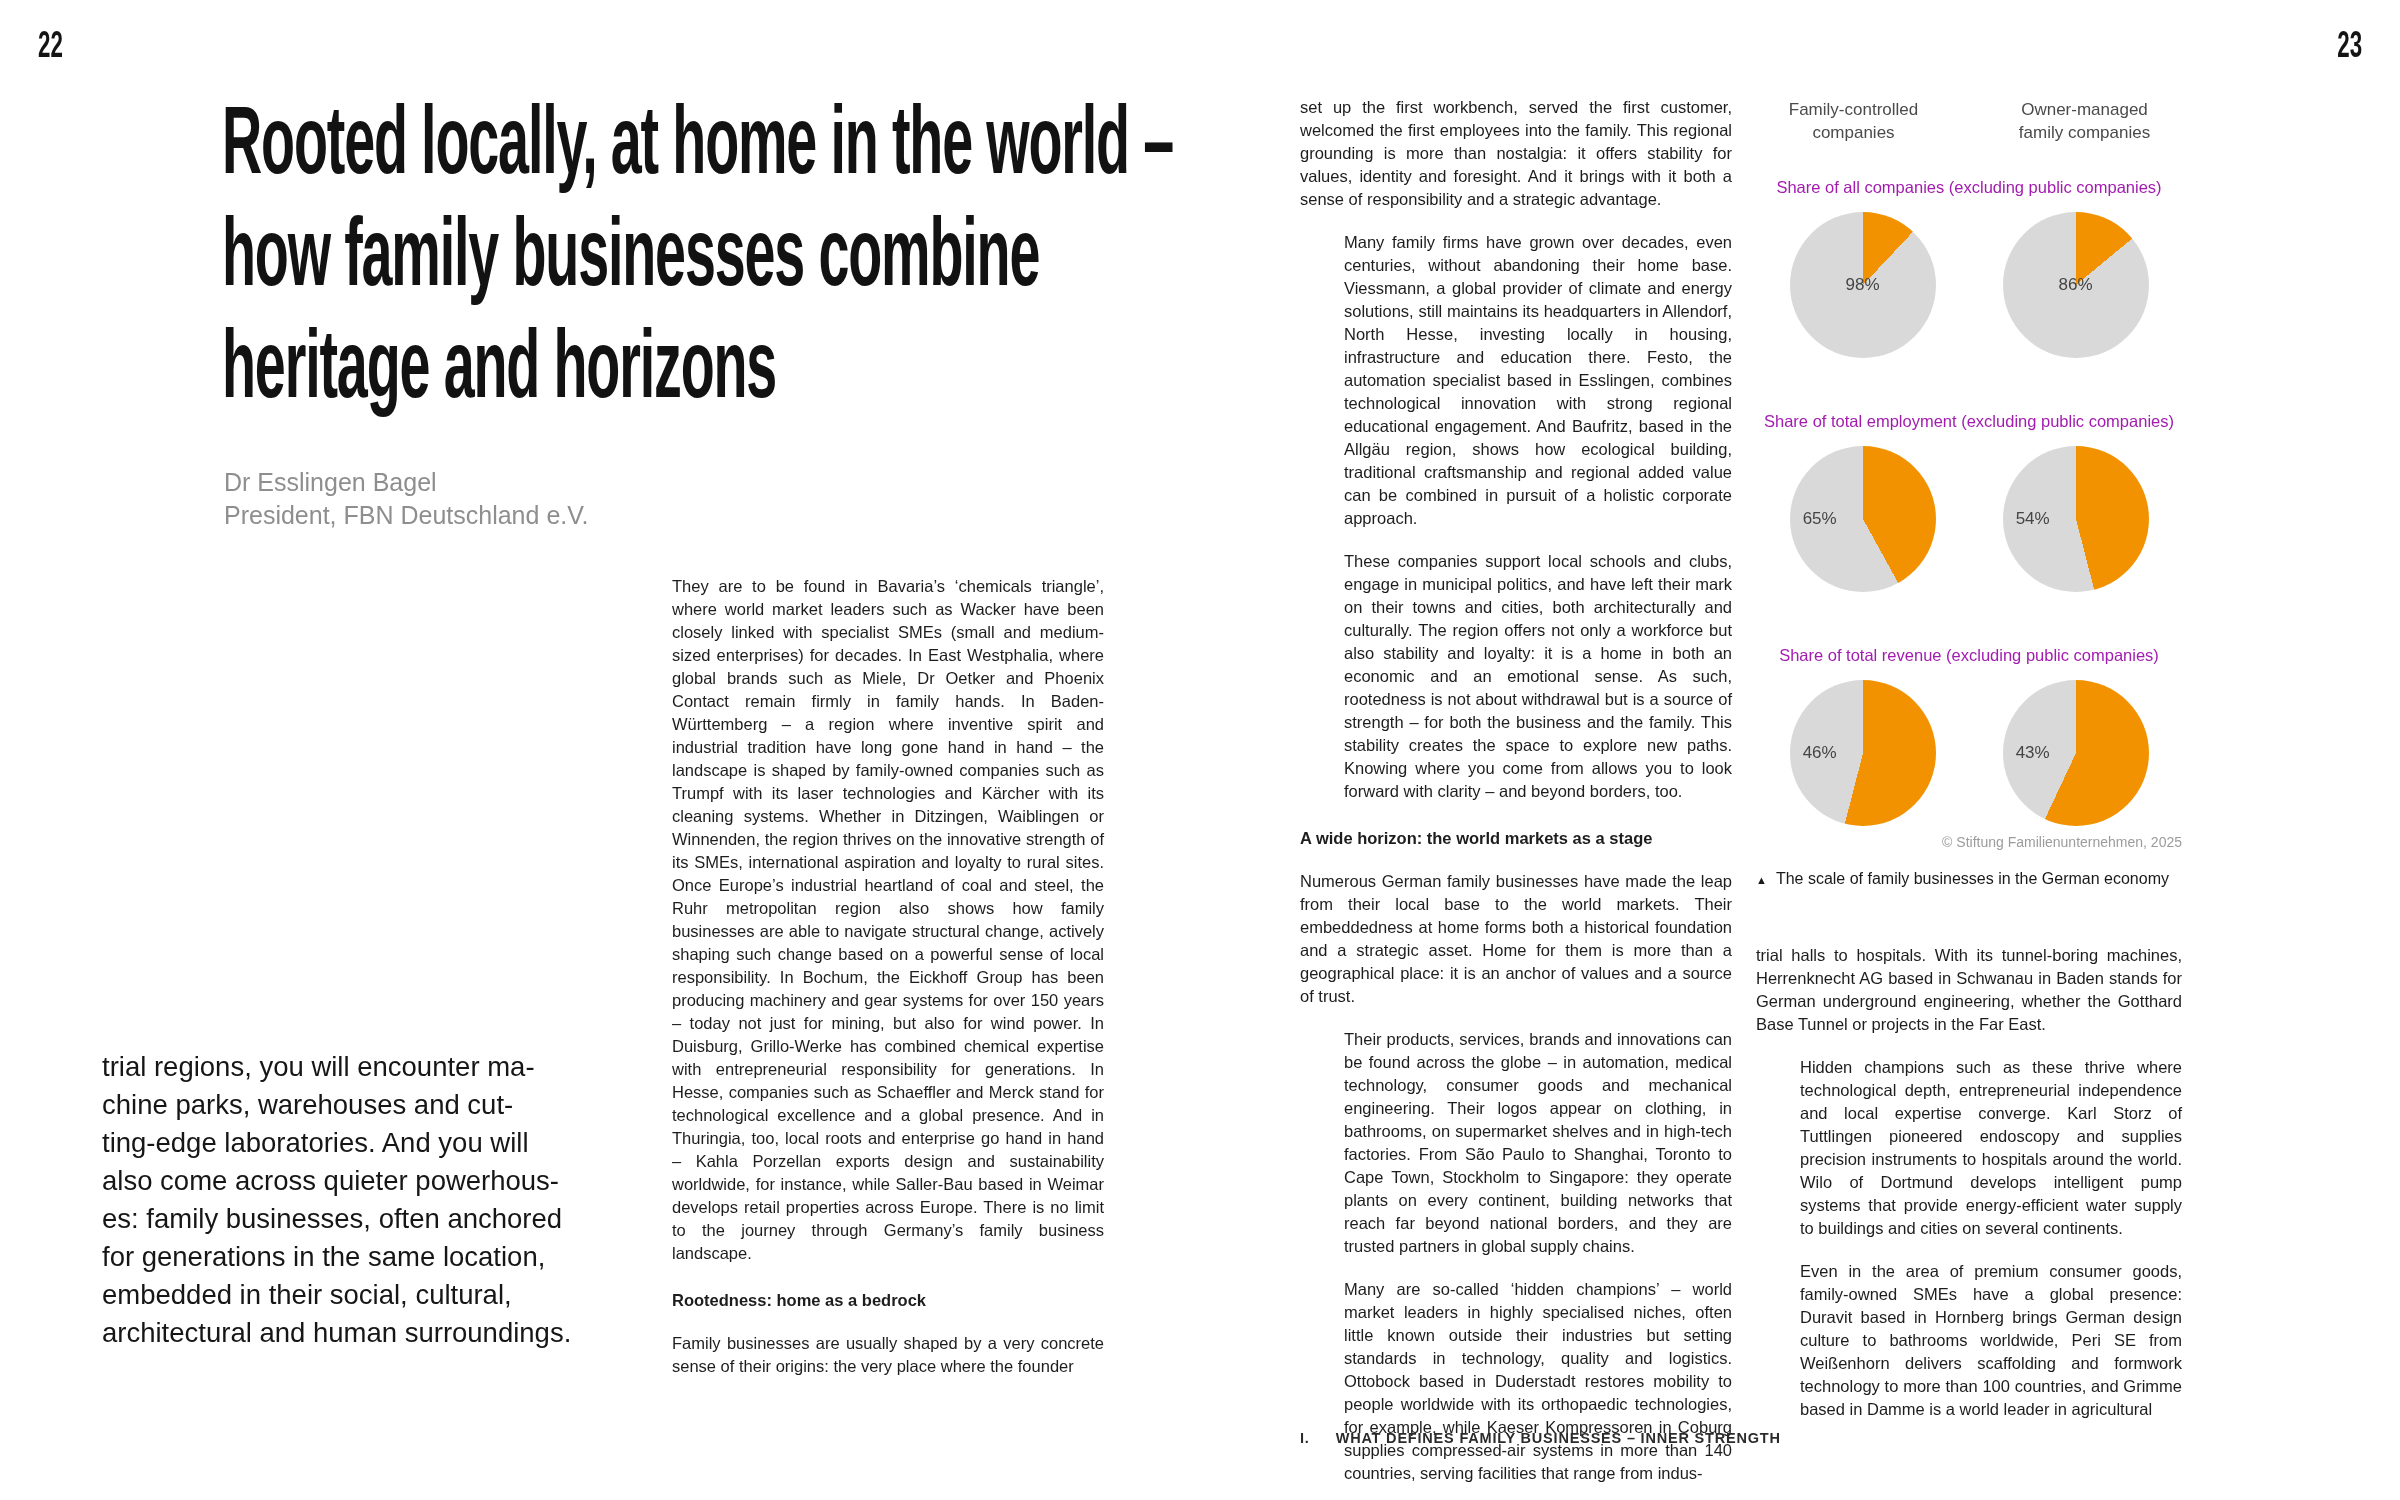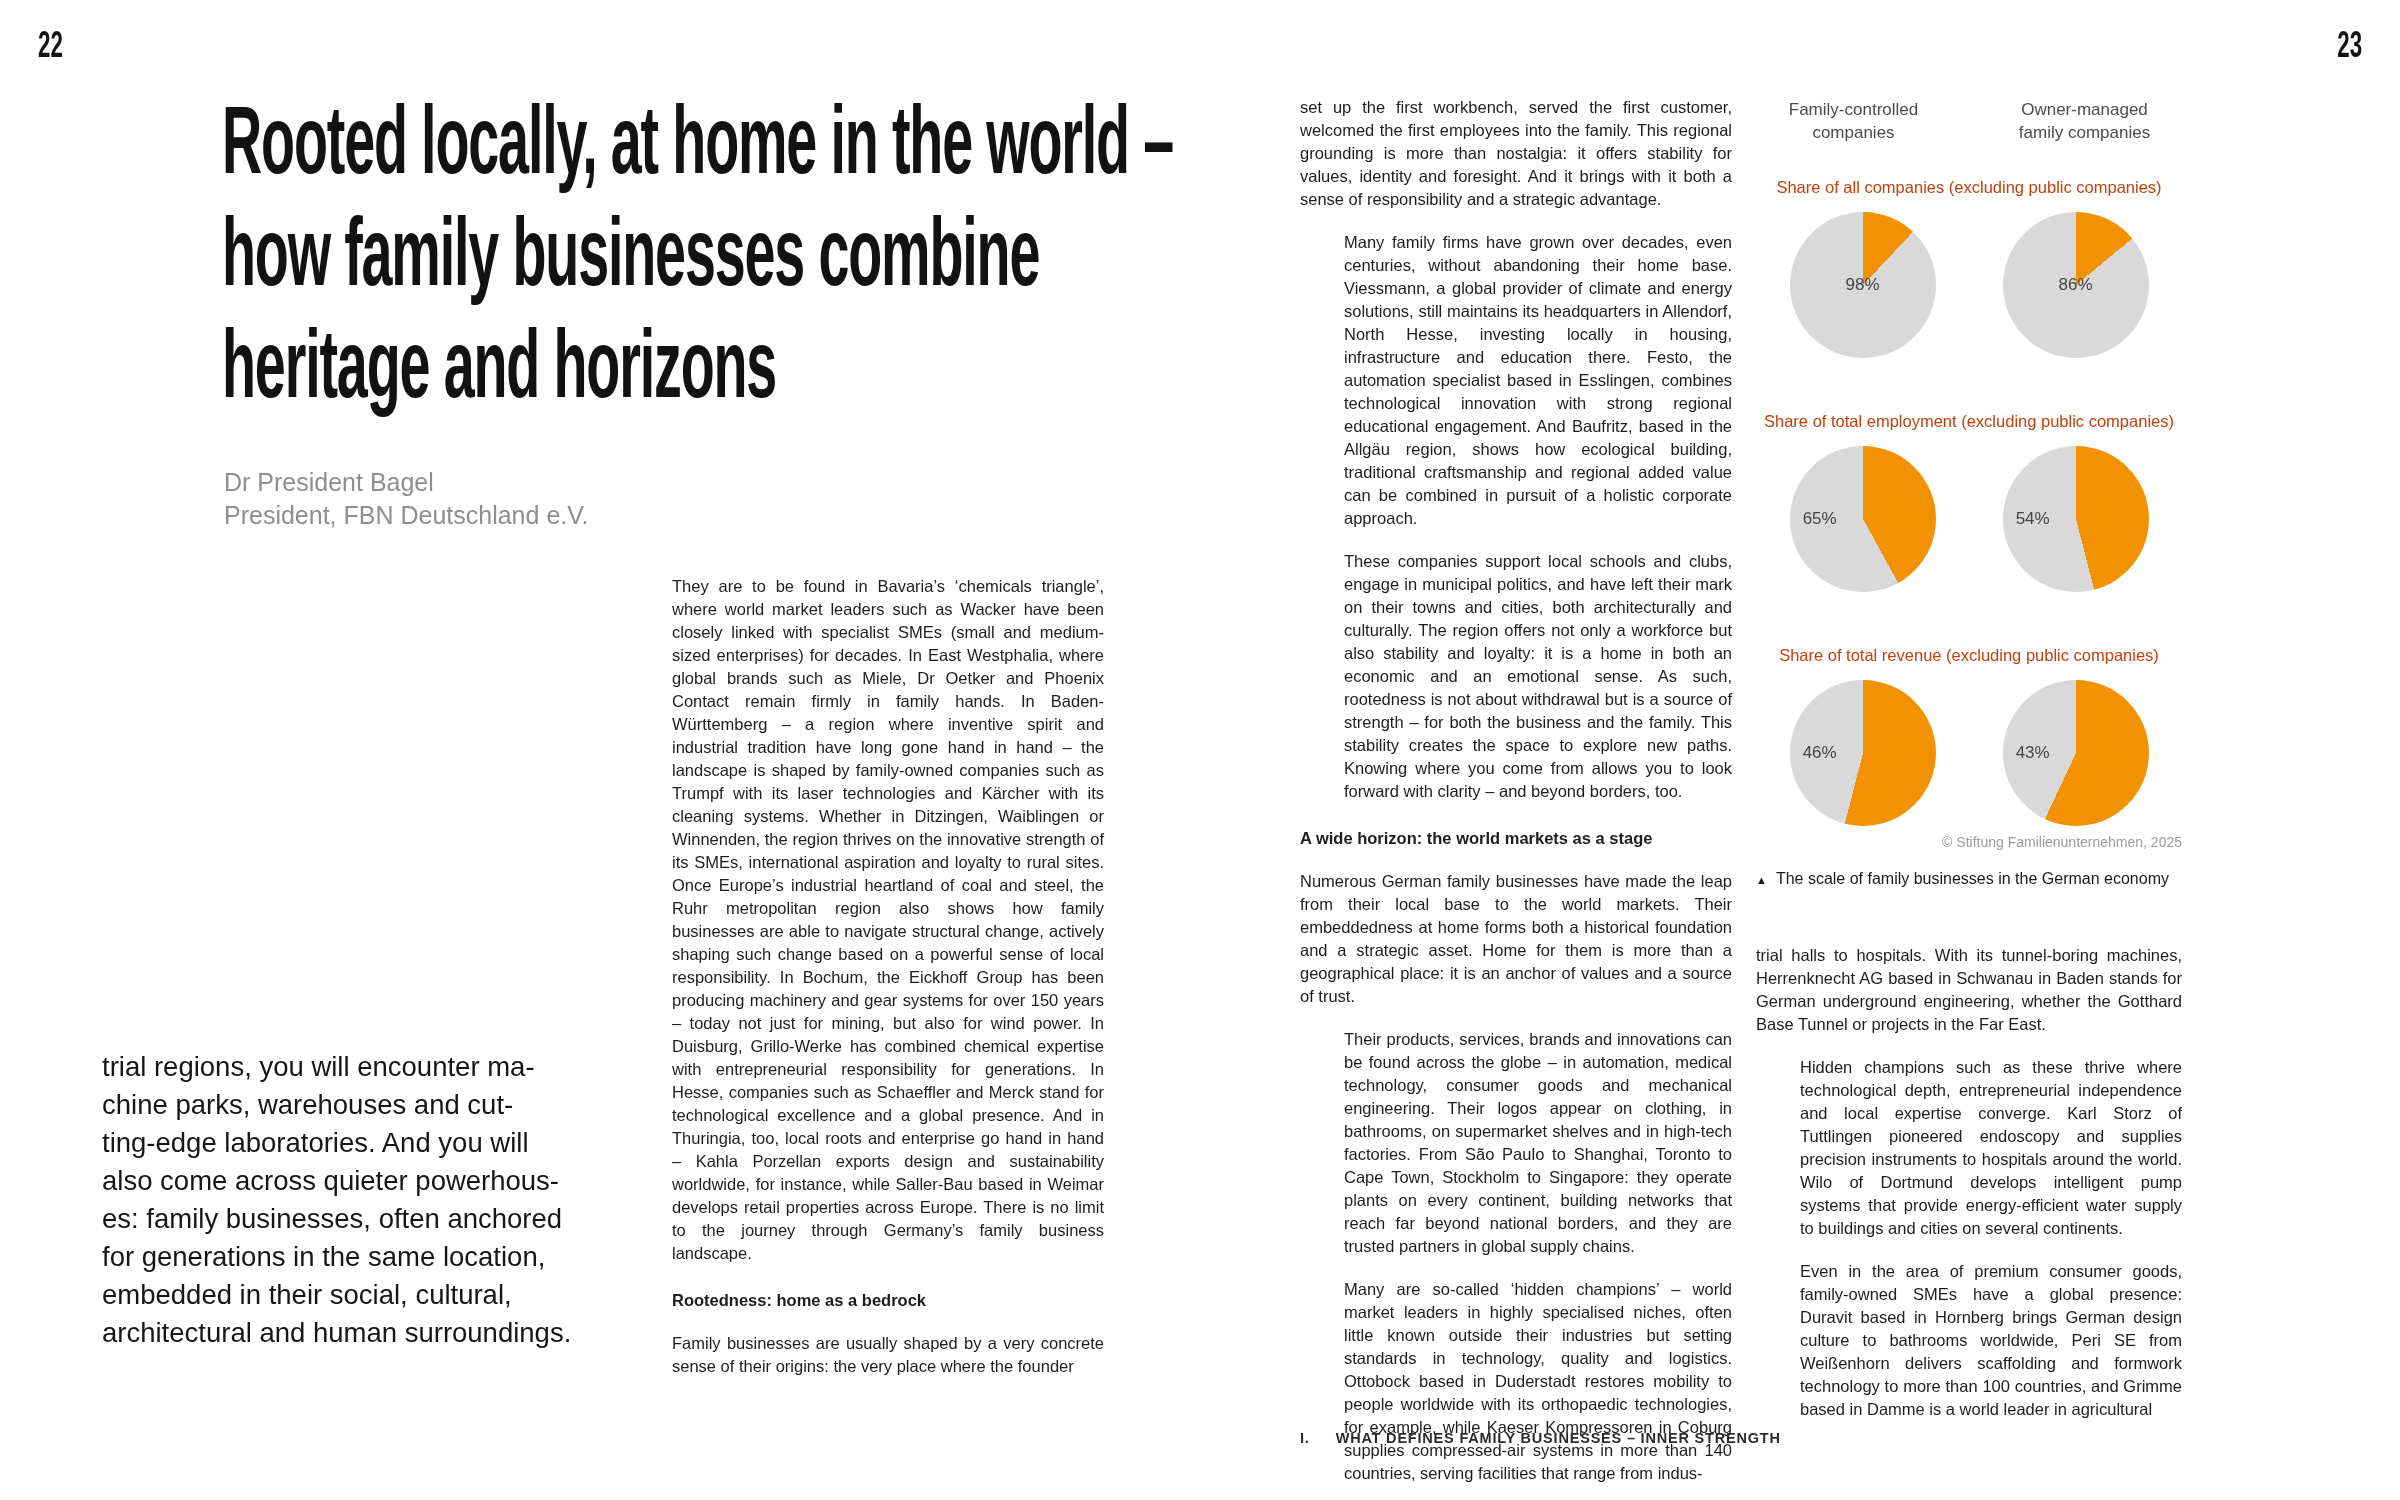--- a/index.html
+++ b/index.html
@@ -43,21 +43,21 @@
   .para + .para { margin-top: 20px; margin-left: 44px; }
   .subhead { font-size: 16.5px; font-weight: 700; margin: 24px 0 20px 0; text-align: left; }
 
   
   .fig-col { position: absolute; left: 1756px; top: 98px; width: 426px; }
   .fig-headers { display: flex; gap: 36px; }
   .fig-col-header {
     flex: 1; text-align: center; font-size: 17px; line-height: 23px;
     color: #4b4b4b; padding: 0 26px;
   }
-  .fig-section-title { text-align: center; font-size: 16.5px; color: #c2410c; }
+  .fig-section-title { text-align: center; font-size: 16.5px; color: #a21caf; }
   .fig-section { margin-top: 34px; }
   .fig-section + .fig-section { margin-top: 54px; }
   .pie-row { display: flex; margin-top: 15px; }
   .pie-cell { flex: 1; display: flex; justify-content: center; }
   .pie { width: 146px; height: 146px; border-radius: 50%; position: relative; background: #d9d9d9; }
   .pie-label {
     position: absolute; top: 50%; left: 50%; transform: translate(-50%, -50%);
     font-size: 17px; color: #454545;
   }
   .fig-source { margin-top: 8px; text-align: right; font-size: 14px; color: #9c9c9c; }
@@ -88,21 +88,21 @@
 
   <div class="title-block">
     <div class="title-scale">
         <div class="title-line">Rooted locally, at home in the world –</div>
         <div class="title-line">how family businesses combine</div>
         <div class="title-line">heritage and horizons</div>
       </div>
   </div>
 
   <div class="author">
-    <div class="author-line">Dr President Bagel</div>
+    <div class="author-line">Dr Esslingen Bagel</div>
     <div class="author-line">President, FBN Deutschland e.V.</div>
   </div>
 
   <div class="intro">
       <div class="intro-line">trial regions, you will encounter ma-</div>
       <div class="intro-line">chine parks, warehouses and cut-</div>
       <div class="intro-line">ting-edge laboratories. And you will</div>
       <div class="intro-line">also come across quieter powerhous-</div>
       <div class="intro-line">es: family businesses, often anchored</div>
       <div class="intro-line">for generations in the same location,</div>

